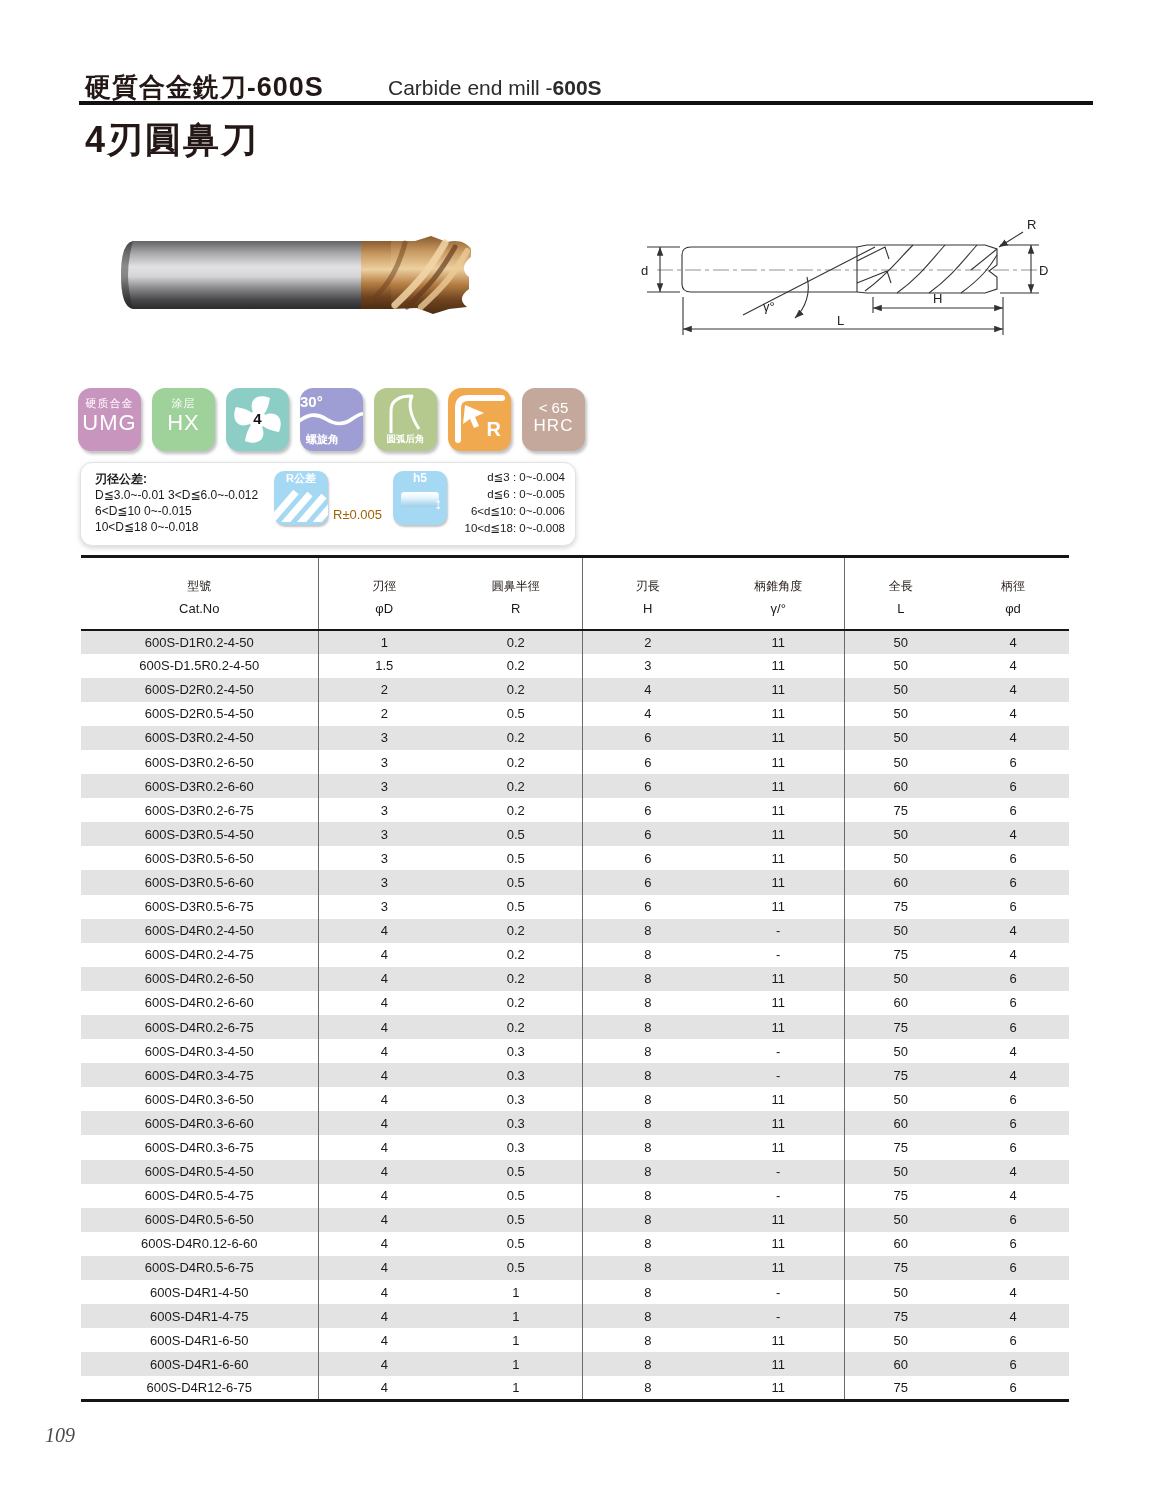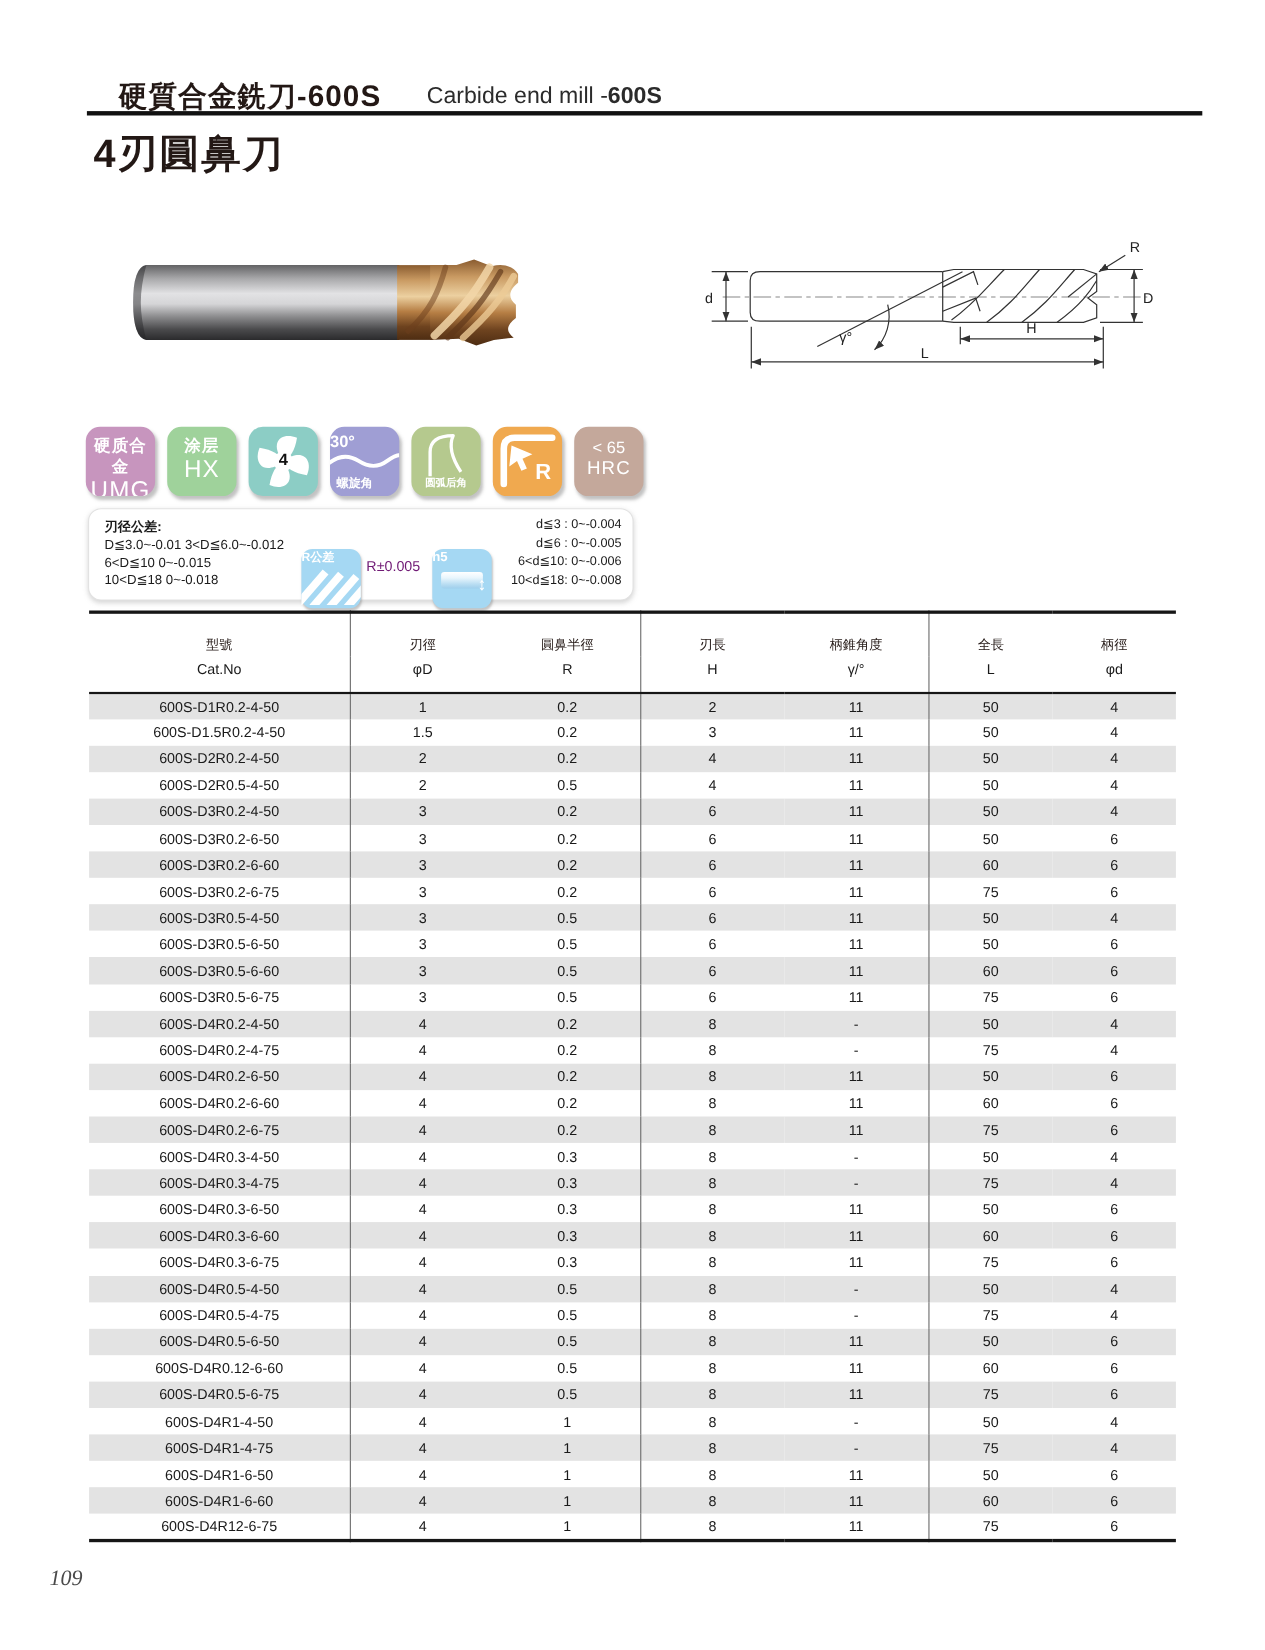--- a/index.html
+++ b/index.html
@@ -1,50 +1,50 @@
 <!DOCTYPE html>
 <html><head>
 <meta charset="utf-8">
 <style>
   * { margin:0; padding:0; box-sizing:border-box; }
   html,body { width:1150px; height:1500px; background:#ffffff; }
   body { font-family:"Liberation Sans","DejaVu Sans",sans-serif; color:#231815; position:relative; }
   .abs { position:absolute; }
 
   
-  .title-zh { left:85px; top:70px; font-size:26px; font-weight:bold; letter-spacing:1px;margin-left:23px; }
+  .title-zh { left:85px; top:70px; font-size:26px; font-weight:bold; letter-spacing:1px; }
   .title-zh b { font-size:27px; }
   .title-en { left:388px; top:76px; font-size:21px; color:#2b2b2b; }
   .title-en b { font-size:21px; }
   .head-rule { left:79px; top:101px; width:1014px; height:4px; background:#111; }
   .subtitle { left:85px; top:116px; font-size:36px; font-weight:bold; letter-spacing:2px; }
 
   
   .badge { position:absolute; top:388px; width:63px; height:63px; border-radius:13px;
            color:#fff; text-align:center; box-shadow:2px 3px 3px rgba(120,120,120,.45); overflow:hidden; }
-  .b-top  { font-size:15px; margin-top:8px; letter-spacing:1px; font-weight:bold; }
+  .b-top  { font-size:11px; margin-top:8px; letter-spacing:1px; font-weight:normal; }
   .b-main { font-size:22px; font-weight:400; line-height:1.1; letter-spacing:1px; }
   .b4-top { font-size:15px; font-weight:bold; text-align:left; padding-right:8px; margin-top:5px; }
   .b4-bot { font-size:11px; font-weight:bold; text-align:left; padding-left:6px; margin-top:4px; }
   .b5-bot { font-size:9.5px; font-weight:bold; position:absolute; bottom:5px; left:0; right:0; }
   .b6-r   { position:absolute; right:10px; bottom:10px; font-size:20px; font-weight:800; }
   .b7-top { font-size:15px; margin-top:11px; }
   .b7-main{ font-size:17px; letter-spacing:1px; }
 
   
   .tolbox { left:80px; top:462px; width:496px; height:84px; background:#fff; border-radius:12px;
             border:1px solid #e2e2e2; box-shadow:0 2px 5px rgba(150,150,150,.4); }
   .tol-text { position:absolute; left:14px; top:8px; font-size:12px; line-height:16px; color:#1a1a1a; }
   .tol-title { font-weight:bold; }
   .tbadge { position:absolute; top:8px; width:54px; height:54px; border-radius:10px; background:#a5d8f3;
-            color:#fff; text-align:left; font-size:11px; font-weight:bold;
-            box-shadow:1px 2px 2px rgba(140,140,140,.5);margin-top:28px; }
+            color:#fff; text-align:center; font-size:11px; font-weight:bold;
+            box-shadow:1px 2px 2px rgba(140,140,140,.5); }
   .tb-r  { left:193px; }
   .tb-h5 { left:312px; font-size:12px; }
-  .rval  { position:absolute; left:252px; top:44px; font-size:13px; color:#701a75; }
+  .rval  { position:absolute; left:252px; top:44px; font-size:13px; color:#a16207; }
   .h5bar { width:38px; height:15px; margin:7px auto 0; border-radius:3px;
            background:linear-gradient(180deg,#ffffff,#e9f6fd 35%,#b8ddf2 75%,#9fcfec); }
   .h5arrow { position:absolute; right:5px; top:24px; font-size:16px; font-weight:bold; color:#fff; }
   .tol-right { position:absolute; left:372px; top:6px; width:112px; font-size:11.5px; line-height:17px;
                text-align:right; color:#1a1a1a; }
 
   
   table.spec { position:absolute; left:81px; top:555px; width:988px; border-collapse:collapse; table-layout:fixed;
                border-top:3px solid #161616; border-bottom:3px solid #161616; }
   .spec thead { border-bottom:2px solid #161616; }

